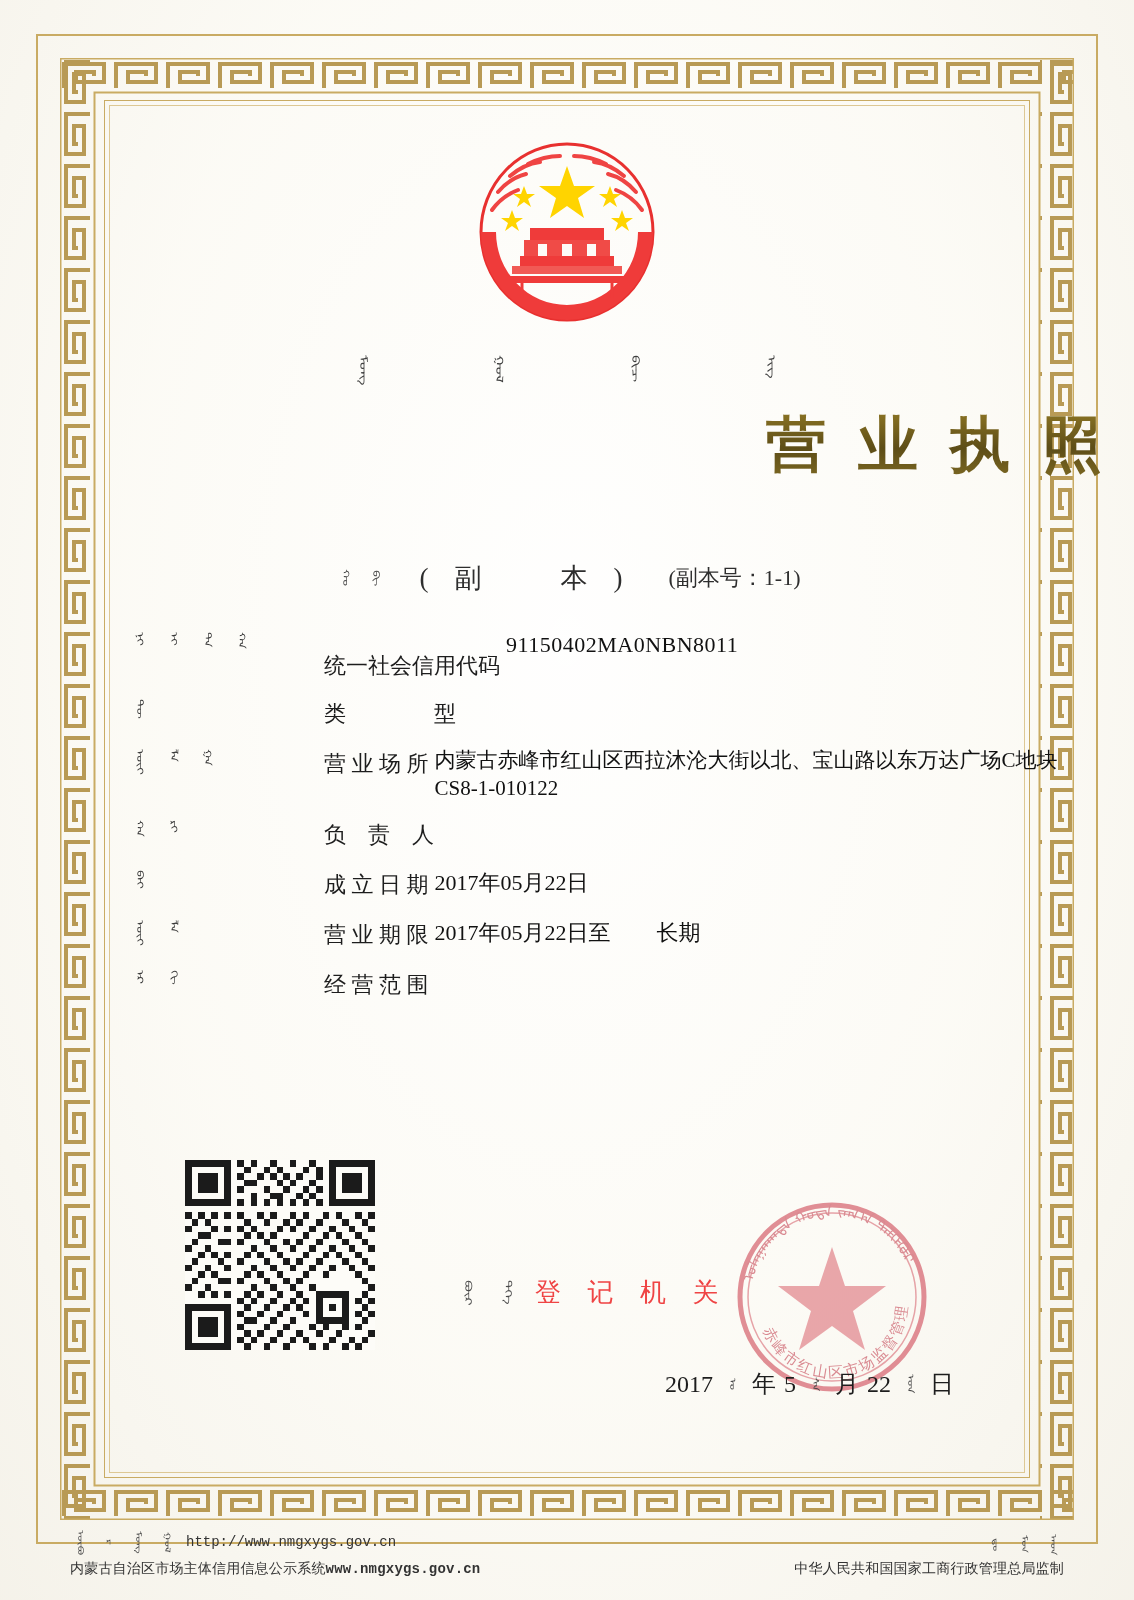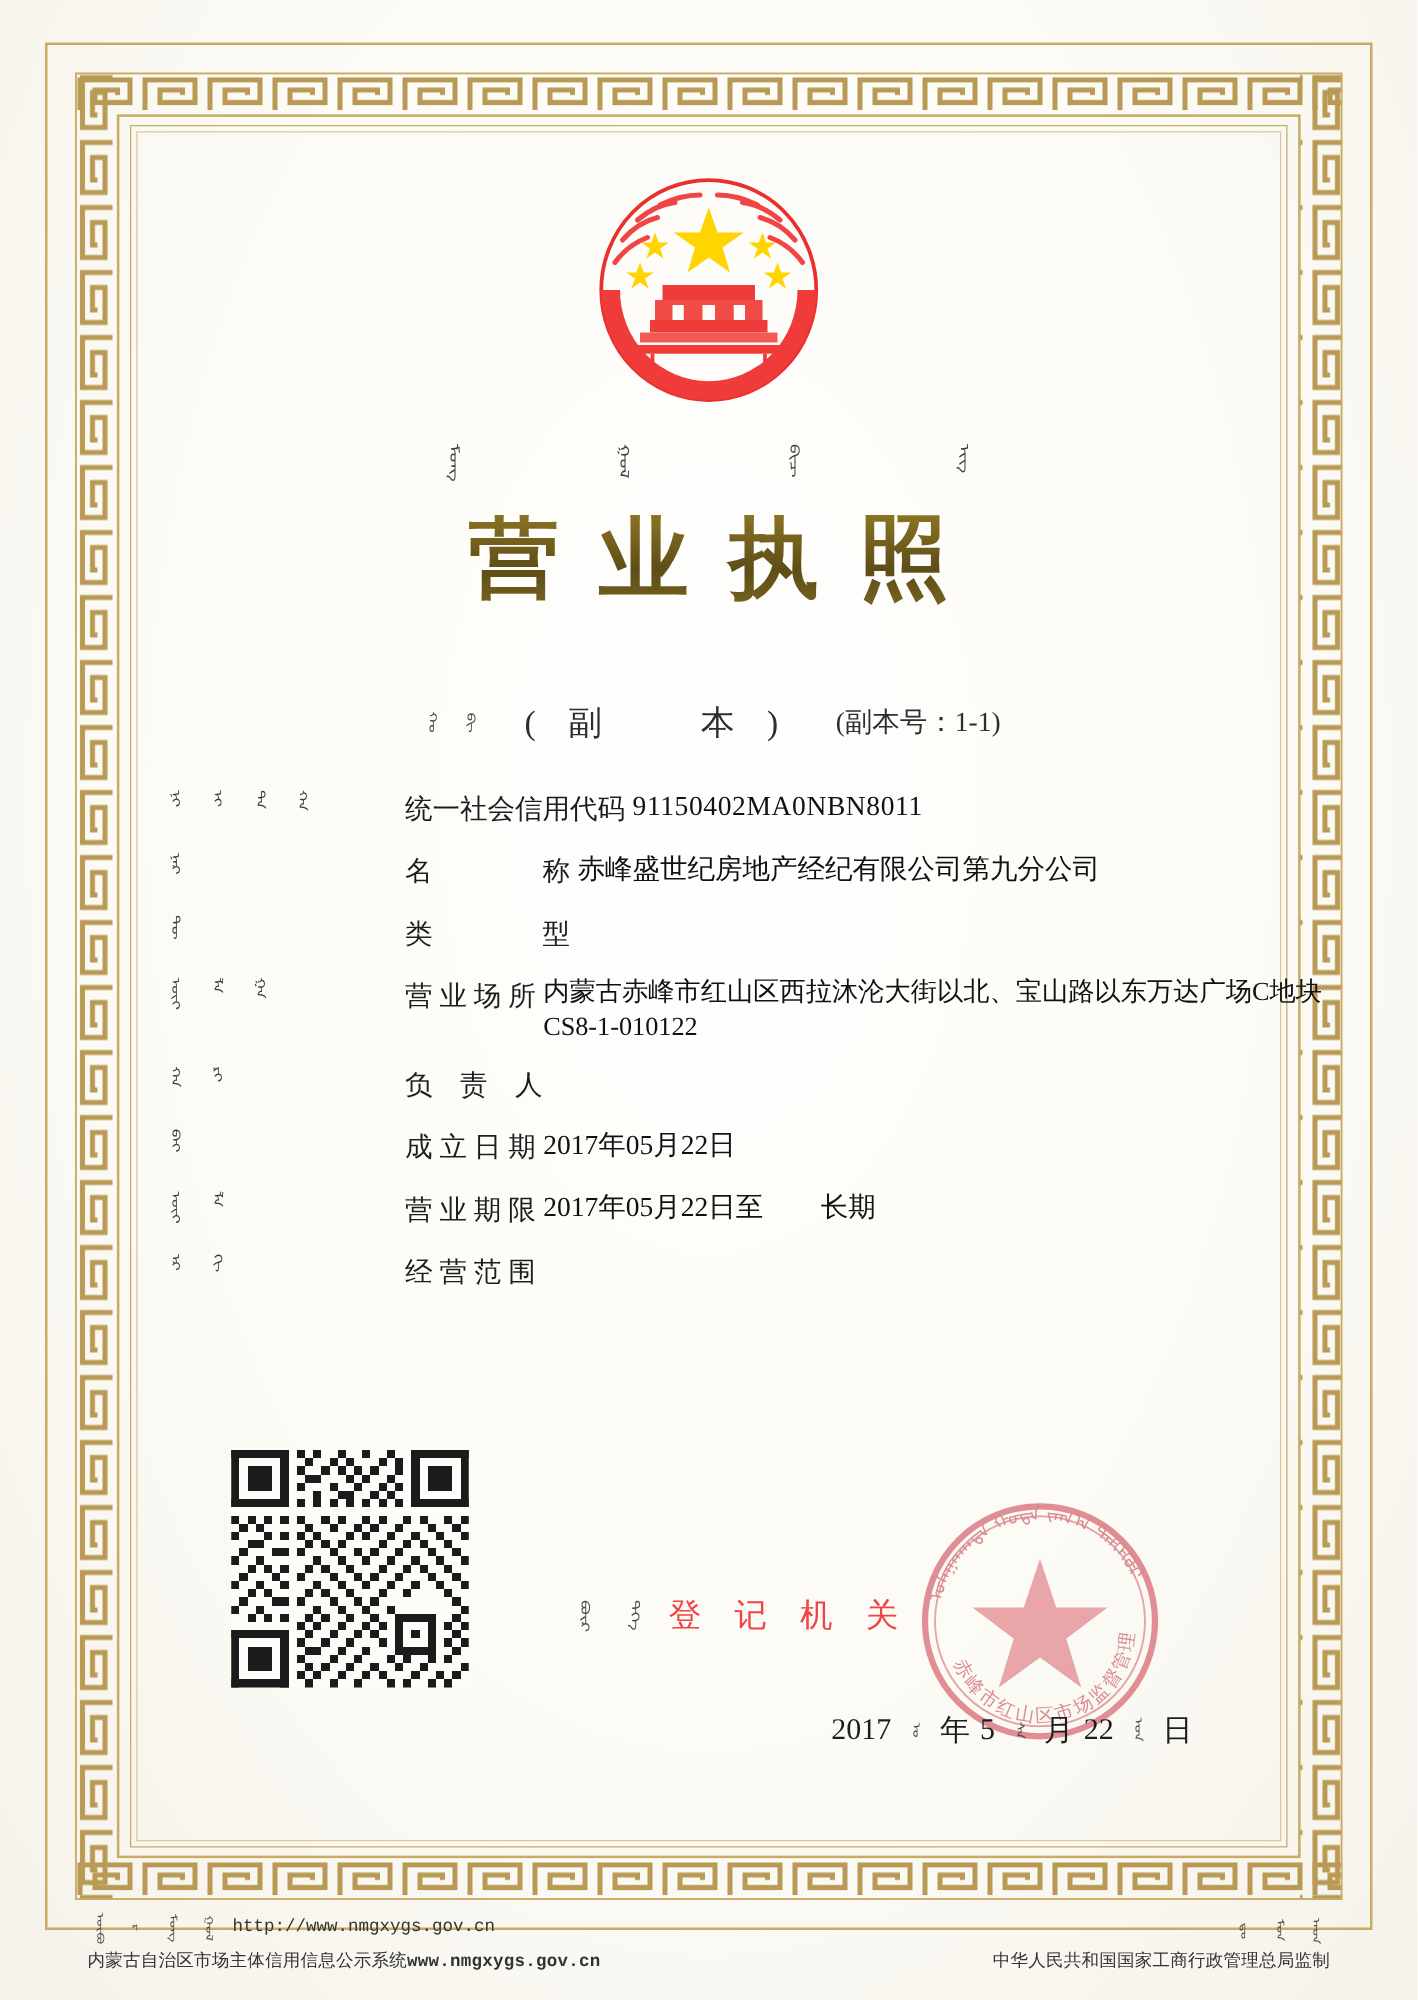--- a/index.html
+++ b/index.html
@@ -85,24 +85,24 @@
     gap: 120px;
     align-items: flex-start;
   }
   .mong-title-row .mong { font-size: 16px; line-height: 1; color: #3d3d3d; }
 
   
   .title {
     position: absolute;
     top: 412px;
     left: 0; right: 0;
-    text-align: center;
-    font-family: Liberation Mono, monospace;
+    text-align: right;
+    font-family: Liberation Serif, serif;
     font-weight: bold;
-    font-size: 72px;
+    font-size: 60px;
     letter-spacing: 32px;
     text-indent: 32px;
     color: #6b5a1e;
     background: linear-gradient(180deg, #8a7324 0%, #5d4d17 55%, #7b6722 100%);
     -webkit-background-clip: text;
     background-clip: text;
     -webkit-text-fill-color: transparent;
     line-height: 1.1;
   }
 
@@ -146,21 +146,21 @@
   }
   .f-mong .mong { font-size: 14px; color: #3a3a3a; }
   .f-label {
     flex: 0 0 auto;
     font-size: 22px;
     color: #1d1d1d;
     letter-spacing: 0;
     white-space: nowrap;
     padding-top: 2px;
   }
-  .f-label.wide-credit { letter-spacing: 0; }
+  .f-label.wide-credit { letter-spacing: 0; margin-top: 19px; }
   .f-value {
     flex: 1 1 auto;
     font-size: 22px;
     color: #111;
     padding-left: 6px;
     line-height: 1.32;
     word-break: break-all;
   }
   .f-value.code { font-family: "Liberation Serif", serif; letter-spacing: 0.5px; }
   .f-value.small { font-size: 21px; }
@@ -340,27 +340,20 @@
       <div class="f-mong">
         <span class="mong">ᠨᠢ</span>
         <span class="mong">ᠢ</span>
         <span class="mong">ᠲᠡ</span>
         <span class="mong">ᠬᠠ</span>
       </div>
       <div class="f-label wide-credit">统一社会信用代码</div>
       <div class="f-value code">91150402MA0NBN8011</div>
     </div>
 
-    <div class="field-row">
-      <div class="f-mong">
-        <span class="mong">ᠨᠡᠷ</span>
-      </div>
-      <div class="f-label">名　　　　称</div>
-      <div class="f-value">赤峰盛世纪房地产经纪有限公司第九分公司</div>
-    </div>
 
     <div class="field-row">
       <div class="f-mong">
         <span class="mong">ᠲᠥ</span>
       </div>
       <div class="f-label">类　　　　型</div>
     </div>
 
     <div class="field-row">
       <div class="f-mong">

